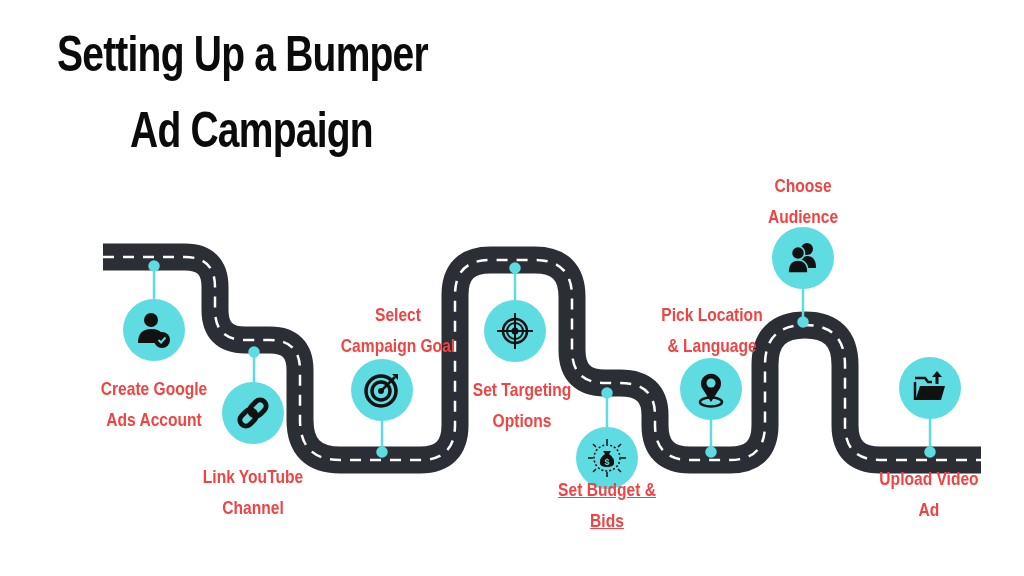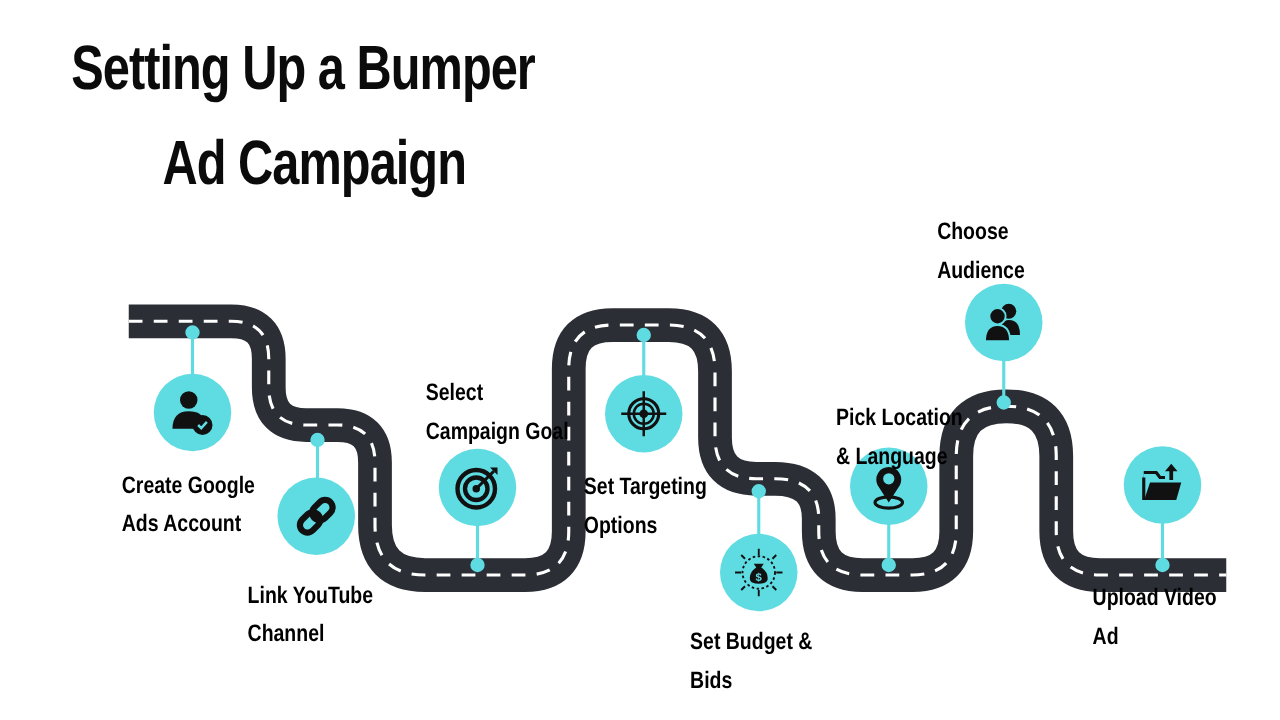--- a/index.html
+++ b/index.html
@@ -3,21 +3,21 @@
   <meta charset="utf-8">
   <style>
     html, body { margin: 0; padding: 0; background: #ffffff; }
     body { width: 1024px; height: 576px; position: relative; overflow: hidden;
            font-family: "Liberation Sans", "DejaVu Sans", sans-serif; }
     .title { position: absolute; font-weight: 700; color: #0b0b0b; letter-spacing: -1px;
              transform: scaleX(0.78); transform-origin: left top; white-space: nowrap; }
     .t1 { left: 57px; top: 26px; font-size: 50px; line-height: 56px; }
     .t2 { left: 130px; top: 102px; font-size: 50px; line-height: 56px; }
     svg.road { position: absolute; left: 0; top: 0; }
-    .label { position: absolute; font-weight: 700; color: #000000;
+    .label { position: absolute; text-align: center; font-weight: 700; color: #ef4444;
              font-size: 19px; line-height: 31px; white-space: nowrap; }
     .label span { display: block; transform: scaleX(0.82); }
     .node { position: absolute; width: 62px; height: 62px; border-radius: 50%; background: #5fdbe2; }
     .node svg { position: absolute; left: 11px; top: 11px; width: 40px; height: 40px; }
   </style>
 </head>
 <body>
 
 <div class="title t1">Setting Up a Bumper</div>
 <div class="title t2">Ad Campaign</div>
@@ -110,33 +110,33 @@
         <line x1="34" y1="20" x2="39" y2="20"></line>
       <line x1="6" y1="6" x2="9" y2="9"></line>
         <line x1="31" y1="31" x2="34" y2="34"></line>
       <line x1="34" y1="6" x2="31" y2="9"></line>
         <line x1="6" y1="34" x2="9" y2="31"></line>
     </g>
     <path d="M16,13 L24,13 L22,16 Q28,20 27,26 Q26,29 20,29 Q14,29 13,26 Q12,20 18,16 Z" fill="#111"></path>
     <text x="20" y="27" font-size="9" font-weight="700" text-anchor="middle" fill="#5fdbe2" font-family="Liberation Sans, sans-serif">$</text>
   </svg>
 </div>
-<div class="label" style="left:540px;top:498px;width:134px;">
+<div class="label" style="left:540px;top:474px;width:134px;text-decoration:underline;">
   <span>Set Budget &amp;</span>
     <span>Bids</span>
 </div>
 
 <div class="node" style="left:680px;top:358px;">
   <svg viewBox="0 0 40 40">
     <ellipse cx="20" cy="33" rx="11" ry="4.5" fill="none" stroke="#111" stroke-width="2.5"></ellipse>
     <path d="M20,33 L11,19 A10,10 0 1 1 29,19 Z" fill="#111"></path>
     <circle cx="20" cy="14" r="4.5" fill="#5fdbe2"></circle>
   </svg>
 </div>
-<div class="label" style="left:655px;top:299px;width:154px;margin-top:20px;">
+<div class="label" style="left:635px;top:299px;width:154px;">
   <span>Pick Location</span>
     <span>&amp; Language</span>
 </div>
 
 <div class="node" style="left:772px;top:227px;">
   <svg viewBox="0 0 40 40">
     <circle cx="24" cy="11" r="6" fill="#111"></circle>
     <path d="M17,30 Q17,18 24,18 Q33,18 33,30 Z" fill="#111"></path>
     <circle cx="15" cy="15" r="6.5" fill="#111" stroke="#5fdbe2" stroke-width="1.5"></circle>
     <path d="M5,35 Q5,22 15,22 Q25,22 25,35 Z" fill="#111" stroke="#5fdbe2" stroke-width="1.5"></path>

